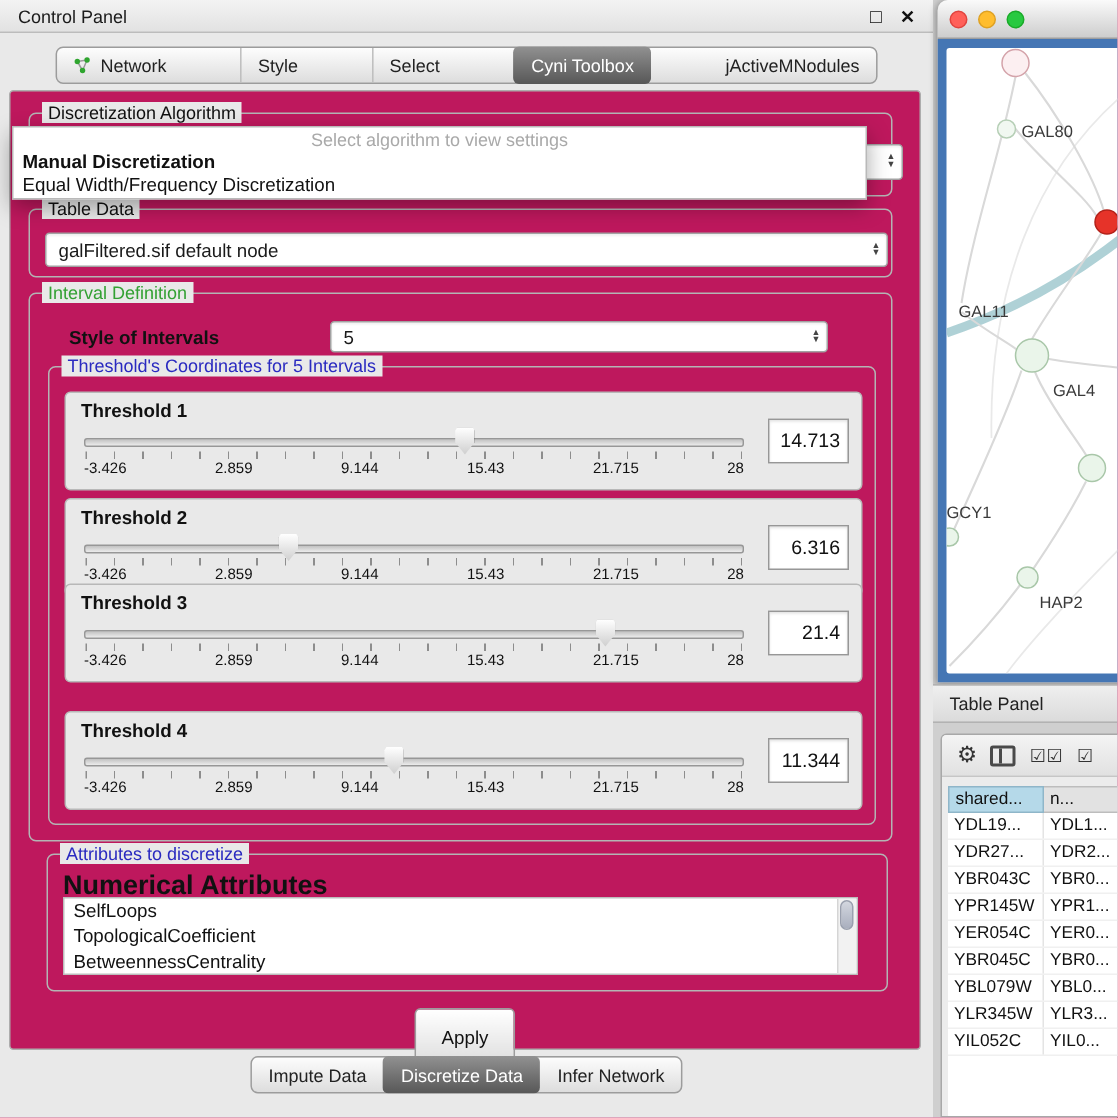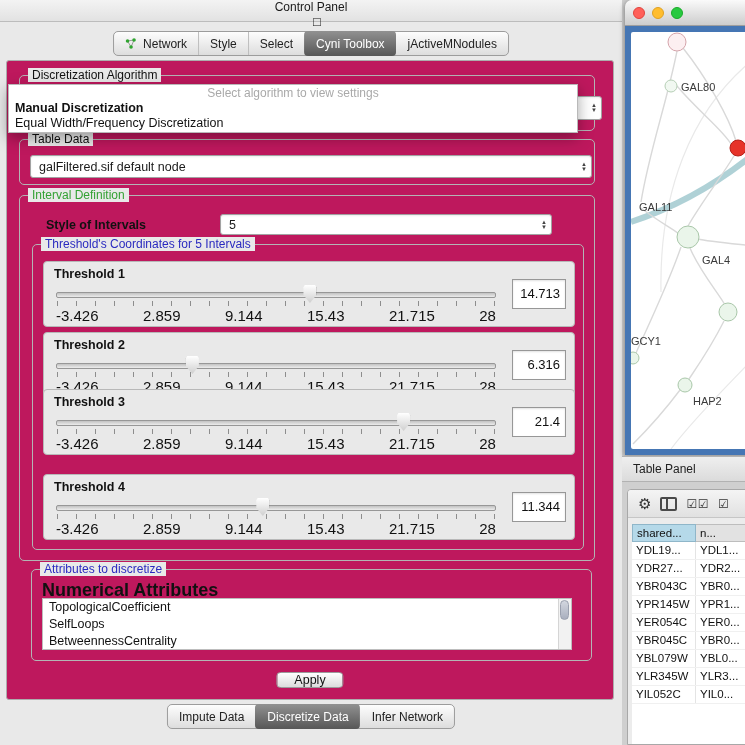--- a/index.html
+++ b/index.html
@@ -4,28 +4,28 @@
 <style>
   html,body{margin:0;padding:0;}
   #root{position:relative;width:745px;height:745px;background:#cfcfcf;
         font-family:"Liberation Sans",sans-serif;overflow:hidden;cursor:default;}
 
   
   .left-panel{position:absolute;left:0;top:0;width:622px;height:745px;background:#e9e9e9;}
   .titlebar{position:absolute;left:0;top:0;width:100%;height:22px;
             background:linear-gradient(#f3f3f3,#e2e2e2);border-bottom:1px solid #bcbcbc;
             display:flex;align-items:center;padding:0 12px;box-sizing:border-box;
-            font-size:12px;color:#1a1a1a;flex-direction:column;}
+            font-size:12px;color:#1a1a1a;}
   .titlebar .sp{flex:1;}
   .tb-icon{font-size:12px;margin-left:12px;color:#111;font-weight:bold;}
 
   .seg-bar{position:absolute;left:50%;transform:translateX(-50%);display:flex;
            border:1px solid #9c9c9c;border-radius:5px;background:linear-gradient(#fdfdfd,#dddddd);
            font-size:12px;color:#222;height:23px;align-items:stretch;white-space:nowrap;}
-  .seg-bar.top{top:31px;}
+  .seg-bar.top{top:31px;gap:38px;}
   .seg-bar.bottom{top:704px;text-align:center;}
   .seg{display:flex;align-items:center;gap:5px;padding:0 11px;}
   .seg + .seg{border-left:1px solid #bdbdbd;}
   .seg.selected{background:linear-gradient(#919191,#575757);color:#fff;border-radius:4px;
                 margin:-1px 0;border-left-color:transparent;}
   .seg.selected + .seg{border-left-color:transparent;}
 
   .main-panel{position:absolute;left:6px;top:60px;width:608px;height:640px;
               border:1px solid #adadad;border-radius:3px;background:#be185d;box-sizing:border-box;}
 
@@ -52,36 +52,36 @@
   .tp-label{position:absolute;left:10px;top:5px;font-weight:bold;font-size:12.5px;color:#111;}
   .value-box{position:absolute;right:8px;top:17px;width:54px;height:30px;background:#fff;
              border:1px solid #979797;box-sizing:border-box;font-size:13px;color:#111;text-align:right;
              line-height:28px;padding-right:5px;box-shadow:inset 0 1px 2px rgba(0,0,0,0.12);}
   .slider{position:absolute;left:12px;right:78px;top:24px;height:36px;}
   .track{position:absolute;left:0;right:0;top:6px;height:4px;background:linear-gradient(#c2c2c2,#ececec);
          border:1px solid #979797;border-radius:2px;}
   .ticks{position:absolute;left:1px;right:1px;top:15px;height:5px;
          background:repeating-linear-gradient(to right,#8d8d8d 0,#8d8d8d 1px,transparent 1px,transparent 19px);}
   .scale{position:absolute;left:0;right:0;top:21px;display:flex;justify-content:space-between;
-         font-size:15px;color:#111;}
+         font-size:10px;color:#111;}
   .thumb{position:absolute;top:-1px;width:13px;height:18px;background:linear-gradient(#ffffff,#cfcfcf);
          clip-path:polygon(10% 0,90% 0,100% 12%,100% 55%,50% 100%,0 55%,0 12%);
          filter:drop-shadow(0 0 1px rgba(70,70,70,0.85));z-index:2;}
 
   .ni-label{position:absolute;left:26px;top:22px;font-weight:bold;font-size:12.5px;color:#111;}
 
   .attr-label{position:absolute;left:10px;top:10px;font-weight:bold;font-size:18px;color:#111;}
   .listbox{position:absolute;left:10px;top:28px;width:530px;height:52px;background:#fff;
            border:1px solid #bdbdbd;box-sizing:border-box;overflow:hidden;font-size:12.5px;color:#111;}
   .listbox .li{padding-left:6px;line-height:17px;white-space:nowrap;}
   .list-scroll{position:absolute;right:0;top:0;width:12px;height:100%;background:#f2f2f2;border-left:1px solid #d5d5d5;}
   .list-thumb{position:absolute;left:1px;top:1px;width:9px;height:20px;border-radius:5px;
               background:linear-gradient(#d3d7df,#a9afbe);border:1px solid #9aa0ae;box-sizing:border-box;}
 
-  .apply-btn{position:absolute;left:50%;transform:translateX(-50%);top:611px;padding:0 17px;
+  .apply-btn{position:absolute;left:50%;transform:translateX(-50%);top:611px;padding:12px 17px;
              font-size:12.5px;color:#111;background:linear-gradient(#ffffff,#dcdcdc);
              border:1px solid #9c9c9c;border-radius:4px;}
 
   
   .net-window{position:absolute;left:625px;top:0;width:130px;height:455px;border-radius:7px 0 0 0;
               overflow:hidden;box-shadow:-1px 1px 5px rgba(0,0,0,0.35);}
   .net-titlebar{position:absolute;left:0;top:0;width:100%;height:26px;
                 background:linear-gradient(#fafafa,#cdcdcd);border-bottom:1px solid #9e9e9e;
                 display:flex;align-items:center;padding-left:8px;gap:7px;box-sizing:border-box;}
   .light{width:12px;height:12px;border-radius:50%;box-sizing:border-box;flex:0 0 auto;}
@@ -261,22 +261,22 @@
             </div>
             <div class="value-box">11.344</div>
           </div>
         </div>
       </div>
 
       <div class="group" style="left:24px;top:508px;width:561px;height:92px;">
         <span class="group-title blue">Attributes to discretize</span>
         <span class="attr-label">Numerical Attributes</span>
         <div class="listbox">
+          <div class="li">SelfLoops</div>
           <div class="li">TopologicalCoefficient</div>
-          <div class="li">SelfLoops</div>
           <div class="li">BetweennessCentrality</div>
           <div class="list-scroll">
             <div class="list-thumb"></div>
           </div>
         </div>
       </div>
 
       <div class="apply-btn">Apply</div>
     </div>
 

